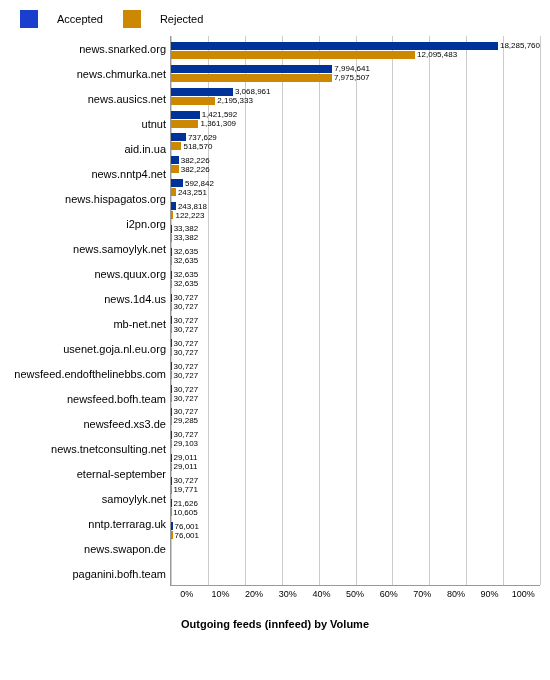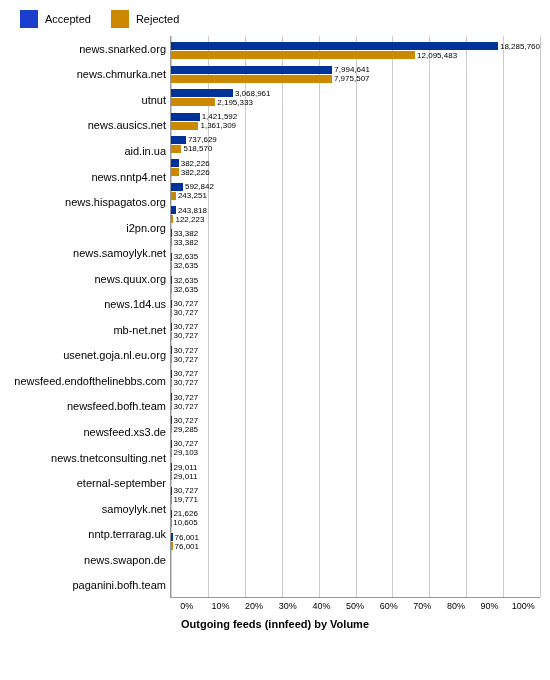--- a/index.html
+++ b/index.html
@@ -21,21 +21,21 @@
     .legend {
       display: flex;
       align-items: center;
       gap: 20px;
       margin-bottom: 8px;
       padding-left: 10px;
     }
     .legend-item {
       display: flex;
       align-items: center;
-      gap: 7px;
+      gap: 19px;
     }
     .legend-box {
       width: 18px;
       height: 18px;
     }
     .chart-area {
       display: flex;
       flex: 1;
       position: relative;
     }
@@ -116,21 +116,21 @@
     .x-label {
       font-size: 9px;
       color: #000;
       flex: 1;
       text-align: center;
     }
     .x-axis-title {
       text-align: center;
       font-size: 11px;
       font-weight: bold;
-      margin-top: 7px;
+      margin-top: 19px;
     }
     .bars-rows {
       position: absolute;
       top: 0; left: 0; right: 0; bottom: 0;
       display: flex;
       flex-direction: column;
     }
   </style>
 </head>
 <body>
@@ -146,22 +146,22 @@
       <div class="legend-box" style="background:#cc8800;"></div>
       <span>Rejected</span>
     </div>
   </div>
 
   <div class="chart-area">
 
     <div class="y-labels" id="y-labels">
         <div class="y-label">news.snarked.org</div>
         <div class="y-label">news.chmurka.net</div>
+        <div class="y-label">news.ausics.net</div>
         <div class="y-label">utnut</div>
-        <div class="y-label">news.ausics.net</div>
         <div class="y-label">aid.in.ua</div>
         <div class="y-label">news.nntp4.net</div>
         <div class="y-label">news.hispagatos.org</div>
         <div class="y-label">i2pn.org</div>
         <div class="y-label">news.samoylyk.net</div>
         <div class="y-label">news.quux.org</div>
         <div class="y-label">news.1d4.us</div>
         <div class="y-label">mb-net.net</div>
         <div class="y-label">usenet.goja.nl.eu.org</div>
         <div class="y-label">newsfeed.endofthelinebbs.com</div>

